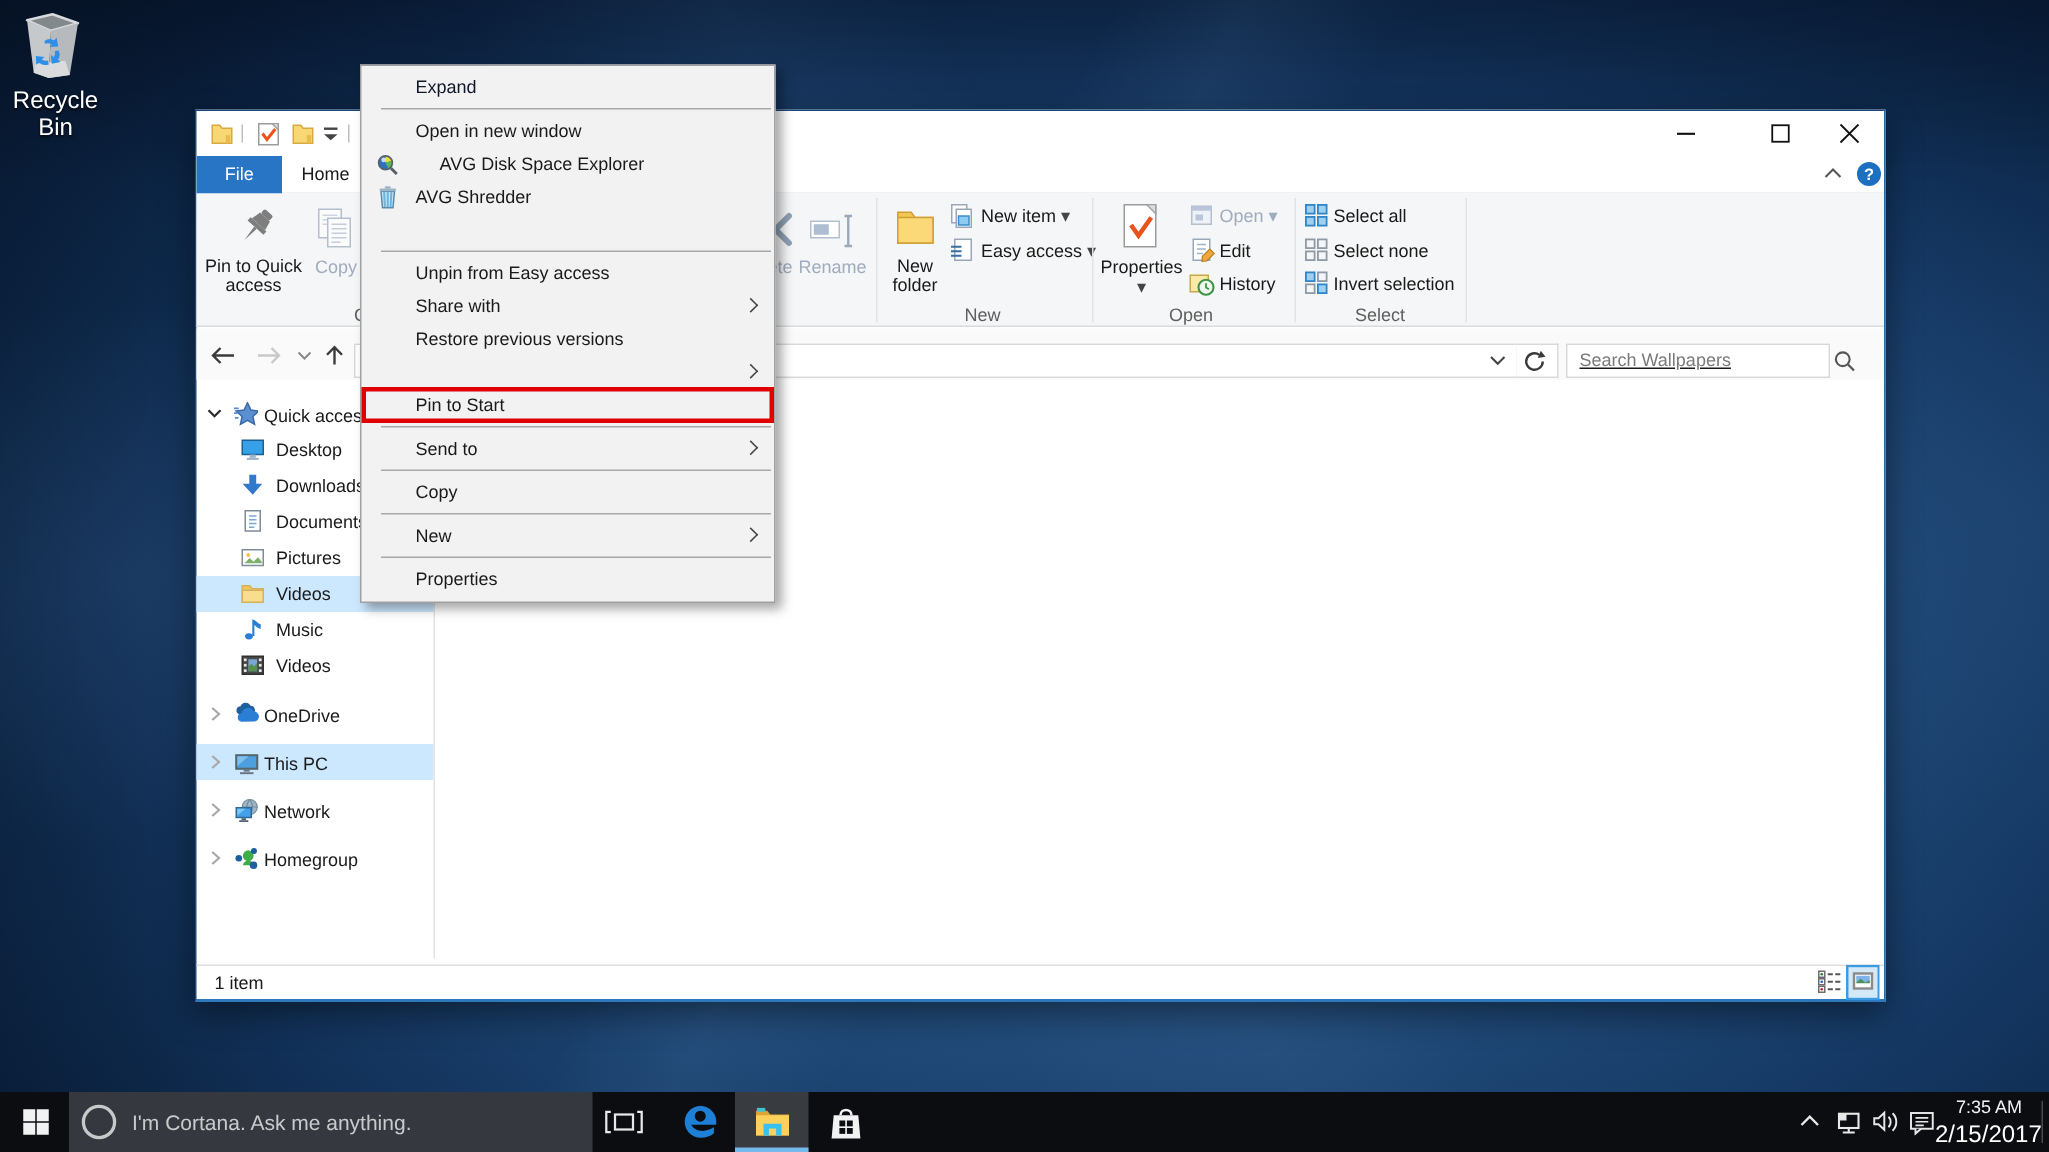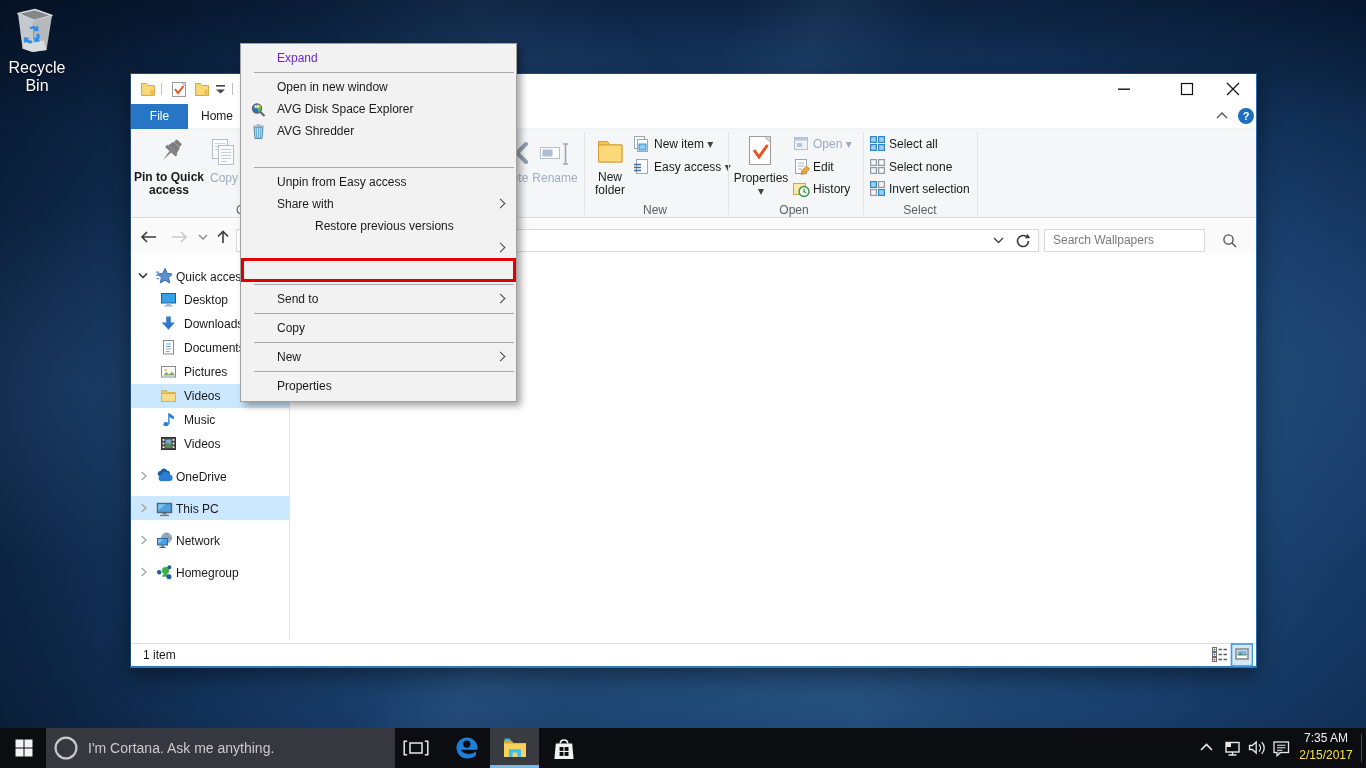--- a/index.html
+++ b/index.html
@@ -88,21 +88,21 @@
     <div id="ribbon">
 
       <svg class="a" style="left:155px; top:137px;" width="32" height="32" viewBox="0 0 32 32">
         <g transform="rotate(42 16 14)" fill="#7e7e7e">
           <rect x="12.2" y="1.5" width="7.6" height="4" rx="1.2"></rect>
           <path d="M11.6 5.5 h8.8 l1.5 6.5 h-11.8 Z"></path>
           <rect x="8.9" y="12" width="14.2" height="3"></rect>
           <path d="M14.9 15 h2.2 l-1.1 11 Z"></path>
         </g>
       </svg>
-      <div class="a" style="left:124px; top:171px; width:90px; text-align:center; line-height:13px;font-weight:bold;">Pin to Quick<br>access</div>
+      <div class="a" style="left:124px; top:171px; width:90px; text-align:center; line-height:13px;">Pin to Quick<br>access</div>
 
       <svg class="a" style="left:209px; top:138px;" width="30" height="30" viewBox="0 0 30 30">
         <rect x="3.5" y="1.5" width="15" height="19" fill="#fbfbfc" stroke="#b4bfce" stroke-width="1"></rect>
         <g stroke="#ccd5e2" stroke-width="1">
             <path d="M6 5.5 h10 M6 8.5 h10 M6 11.5 h3"></path>
           </g>
         <rect x="9.5" y="7.5" width="15" height="19" fill="#fbfbfc" stroke="#b4bfce" stroke-width="1"></rect>
         <g stroke="#c3cddb" stroke-width="1">
             <path d="M12 11.5 h10 M12 14.5 h10 M12 17.5 h10 M12 20.5 h10 M12 23.5 h6"></path>
           </g>
@@ -219,21 +219,21 @@
     </svg>
     <div class="a" style="left:236px; top:229px; width:776px; height:23px; background:#fff; border:1px solid #d9d9d9;"></div>
     <svg class="a" style="left:990px; top:236px;" width="16" height="10" viewBox="0 0 16 10">
         <path d="M4 2 l4.5 4.5 L13 2" stroke="#444" stroke-width="1.4" fill="none"></path>
       </svg>
     <div class="a" style="left:1011px; top:229px; width:28px; height:23px; background:#fff; border:1px solid #d9d9d9; border-left:none;"></div>
     <svg class="a" style="left:1013px; top:231px;" width="20" height="20" viewBox="0 0 20 20">
       <path d="M15.5 10 a5.5 5.5 0 1 1 -2.2 -4.4" stroke="#3b3b3b" stroke-width="1.6" fill="none"></path>
       <path d="M12.2 7.6 L17.3 6.9 L14.2 2.8 Z" fill="#3b3b3b"></path>
     </svg>
-    <div class="a" style="left:1044px; top:229px; width:161px; height:23px; background:#fff; border:1px solid #d9d9d9; line-height:21px;"><span style="color:#7a7a7a; margin-left:8px;">Search Wallpapers</span></div>
+    <div class="a" style="left:1044px; top:229px; width:176px; height:23px; background:#fff; border:1px solid #d9d9d9; line-height:21px;text-decoration:underline;"><span style="color:#7a7a7a; margin-left:8px;">Search Wallpapers</span></div>
     <svg class="a" style="left:1222px; top:233px;" width="16" height="16" viewBox="0 0 16 16">
       <circle cx="6.5" cy="6.5" r="4.6" stroke="#555" stroke-width="1.4" fill="none"></circle>
       <path d="M10 10 l4 4" stroke="#555" stroke-width="1.5"></path>
     </svg>
 
     <div id="navpane">
       <div class="a" style="left:131px; top:384px; width:158px; height:24px; background:#cce8ff;"></div>
       <div class="a" style="left:131px; top:496px; width:158px; height:24px; background:#cce8ff;"></div>
 
       <svg class="a" style="left:137px; top:271px;" width="12" height="10" viewBox="0 0 12 10">
@@ -362,29 +362,30 @@
           <path d="M9.5 16.5 h3.4 M14.5 16.5 h3.4"></path>
       </g>
       <rect x="22.5" y="1" width="21" height="22" fill="#d3e9f8" stroke="#3c9ae0" stroke-width="1.6"></rect>
       <rect x="27" y="6" width="12" height="10" fill="#fff" stroke="#8a8a8a" stroke-width="1.6"></rect>
       <rect x="28.5" y="7.5" width="9" height="4.5" fill="#7fb2e8"></rect>
       <path d="M28.5 12 l3 -2.5 l3 2.5 l3 -1.5 v2 h-9 Z" fill="#4e9158"></path>
     </svg>
   </div>
 
   <div id="menu" class="a" style="left:240px; top:43px; width:277px; height:359px; background:#f2f2f2; border:1px solid #a0a0a0; box-shadow:4px 4px 7px rgba(0,0,0,0.35);">
-    <div class="mi" style="top:3px; color:#6d28d9;">Expand</div>
+    <div class="mi" style="top:3px; color:#0f172a;">Expand</div>
     <div class="msep" style="top:28px;"></div>
     <div class="mi" style="top:32px;">Open in new window</div>
-    <div class="mi" style="top:54px;">AVG Disk Space Explorer</div>
+    <div class="mi" style="top:54px;margin-left:16px;">AVG Disk Space Explorer</div>
     <div class="mi" style="top:76px;">AVG Shredder</div>
     <div class="msep" style="top:123px;"></div>
     <div class="mi" style="top:127px;">Unpin from Easy access</div>
     <div class="mi" style="top:149px;">Share with</div>
-    <div class="mi" style="top:171px;margin-left:38px;">Restore previous versions</div>
+    <div class="mi" style="top:171px;">Restore previous versions</div>
+    <div class="mi" style="top:215px;">Pin to Start</div>
     <div class="msep" style="top:240px;"></div>
     <div class="mi" style="top:244px;">Send to</div>
     <div class="msep" style="top:269px;"></div>
     <div class="mi" style="top:273px;">Copy</div>
     <div class="msep" style="top:298px;"></div>
     <div class="mi" style="top:302px;">New</div>
     <div class="msep" style="top:327px;"></div>
     <div class="mi" style="top:331px;">Properties</div>
 
     <div class="marrow" style="top:156px;"></div>
@@ -469,16 +470,16 @@
         <path d="M60 5.5 a5 5 0 0 1 0 7"></path>
         <path d="M62.7 3.2 a8 8 0 0 1 0 11.6"></path>
       </g>
       <g stroke="#e8e8e8" stroke-width="1.3" fill="none">
         <rect x="75" y="3" width="14.5" height="10.5"></rect>
         <path d="M78 13.5 l0 3.2 l3.7 -3.2" fill="#0b0d10"></path>
         <path d="M78 6.2 h8.5 M78 8.8 h8.5 M78 11.2 h5.5" stroke-width="1.1"></path>
       </g>
     </svg>
     <div class="a" style="left:1290px; top:3px; width:72px; text-align:center; color:#f2f2f2; font-size:12px;">7:35 AM</div>
-    <div class="a" style="left:1290px; top:20px; width:72px; text-align:center; color:#fde047; font-size:12px;">2/15/2017</div>
+    <div class="a" style="left:1290px; top:20px; width:72px; text-align:left; color:#ffffff; font-size:16px;">2/15/2017</div>
     <div class="a" style="left:1361px; top:6px; width:1px; height:28px; background:#4a4a4a;"></div>
   </div>
 </div>
 
 </body></html>

